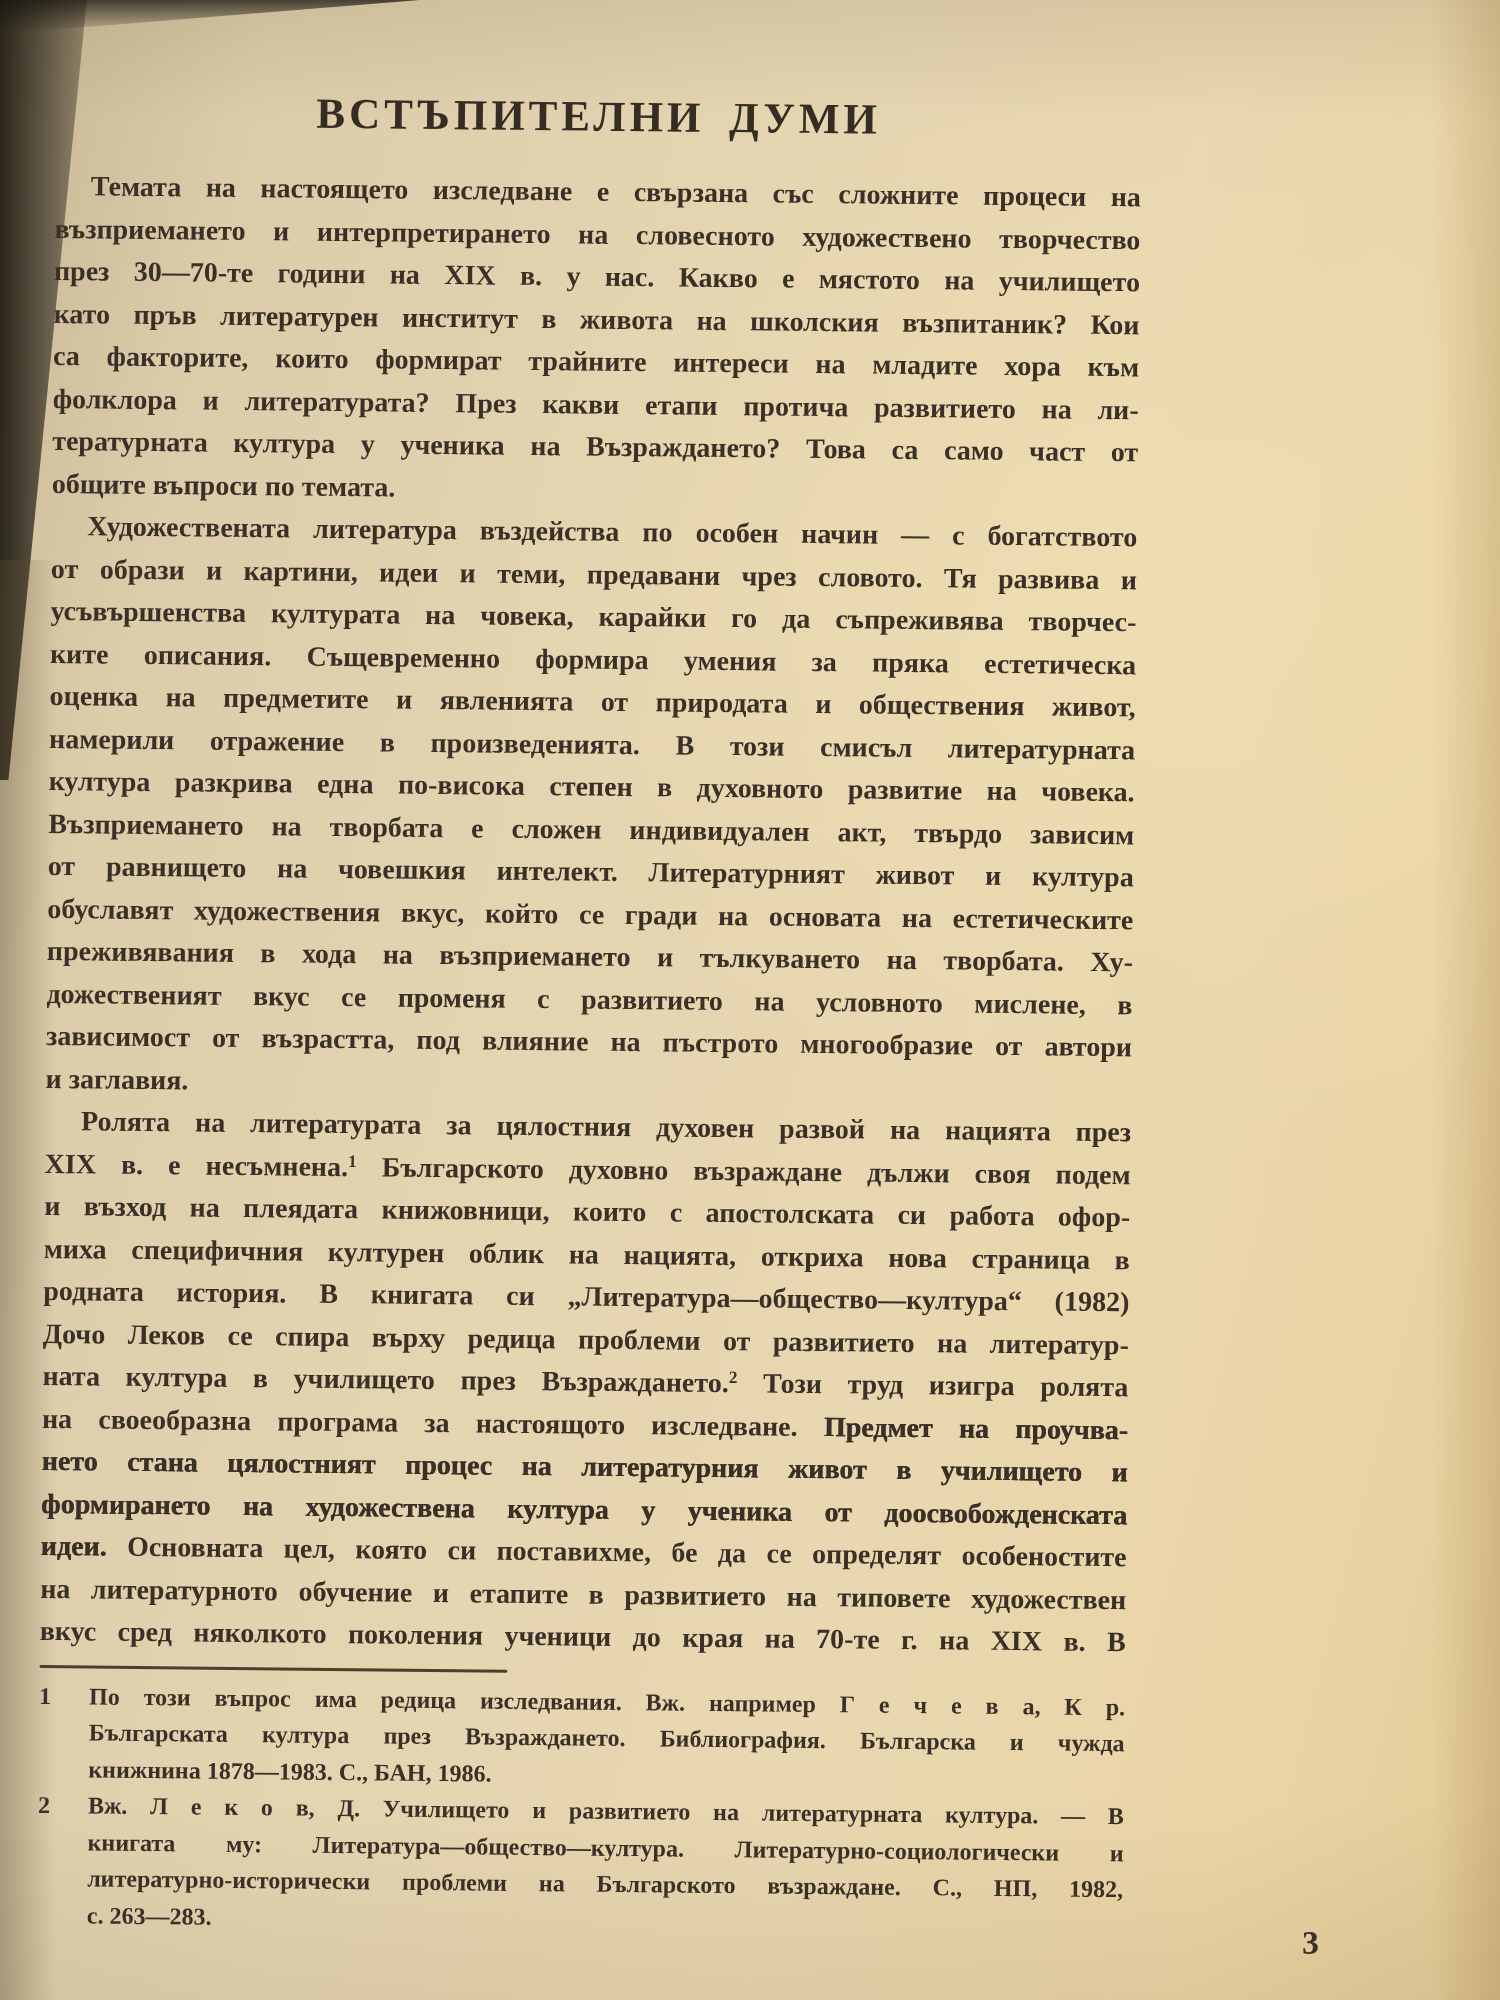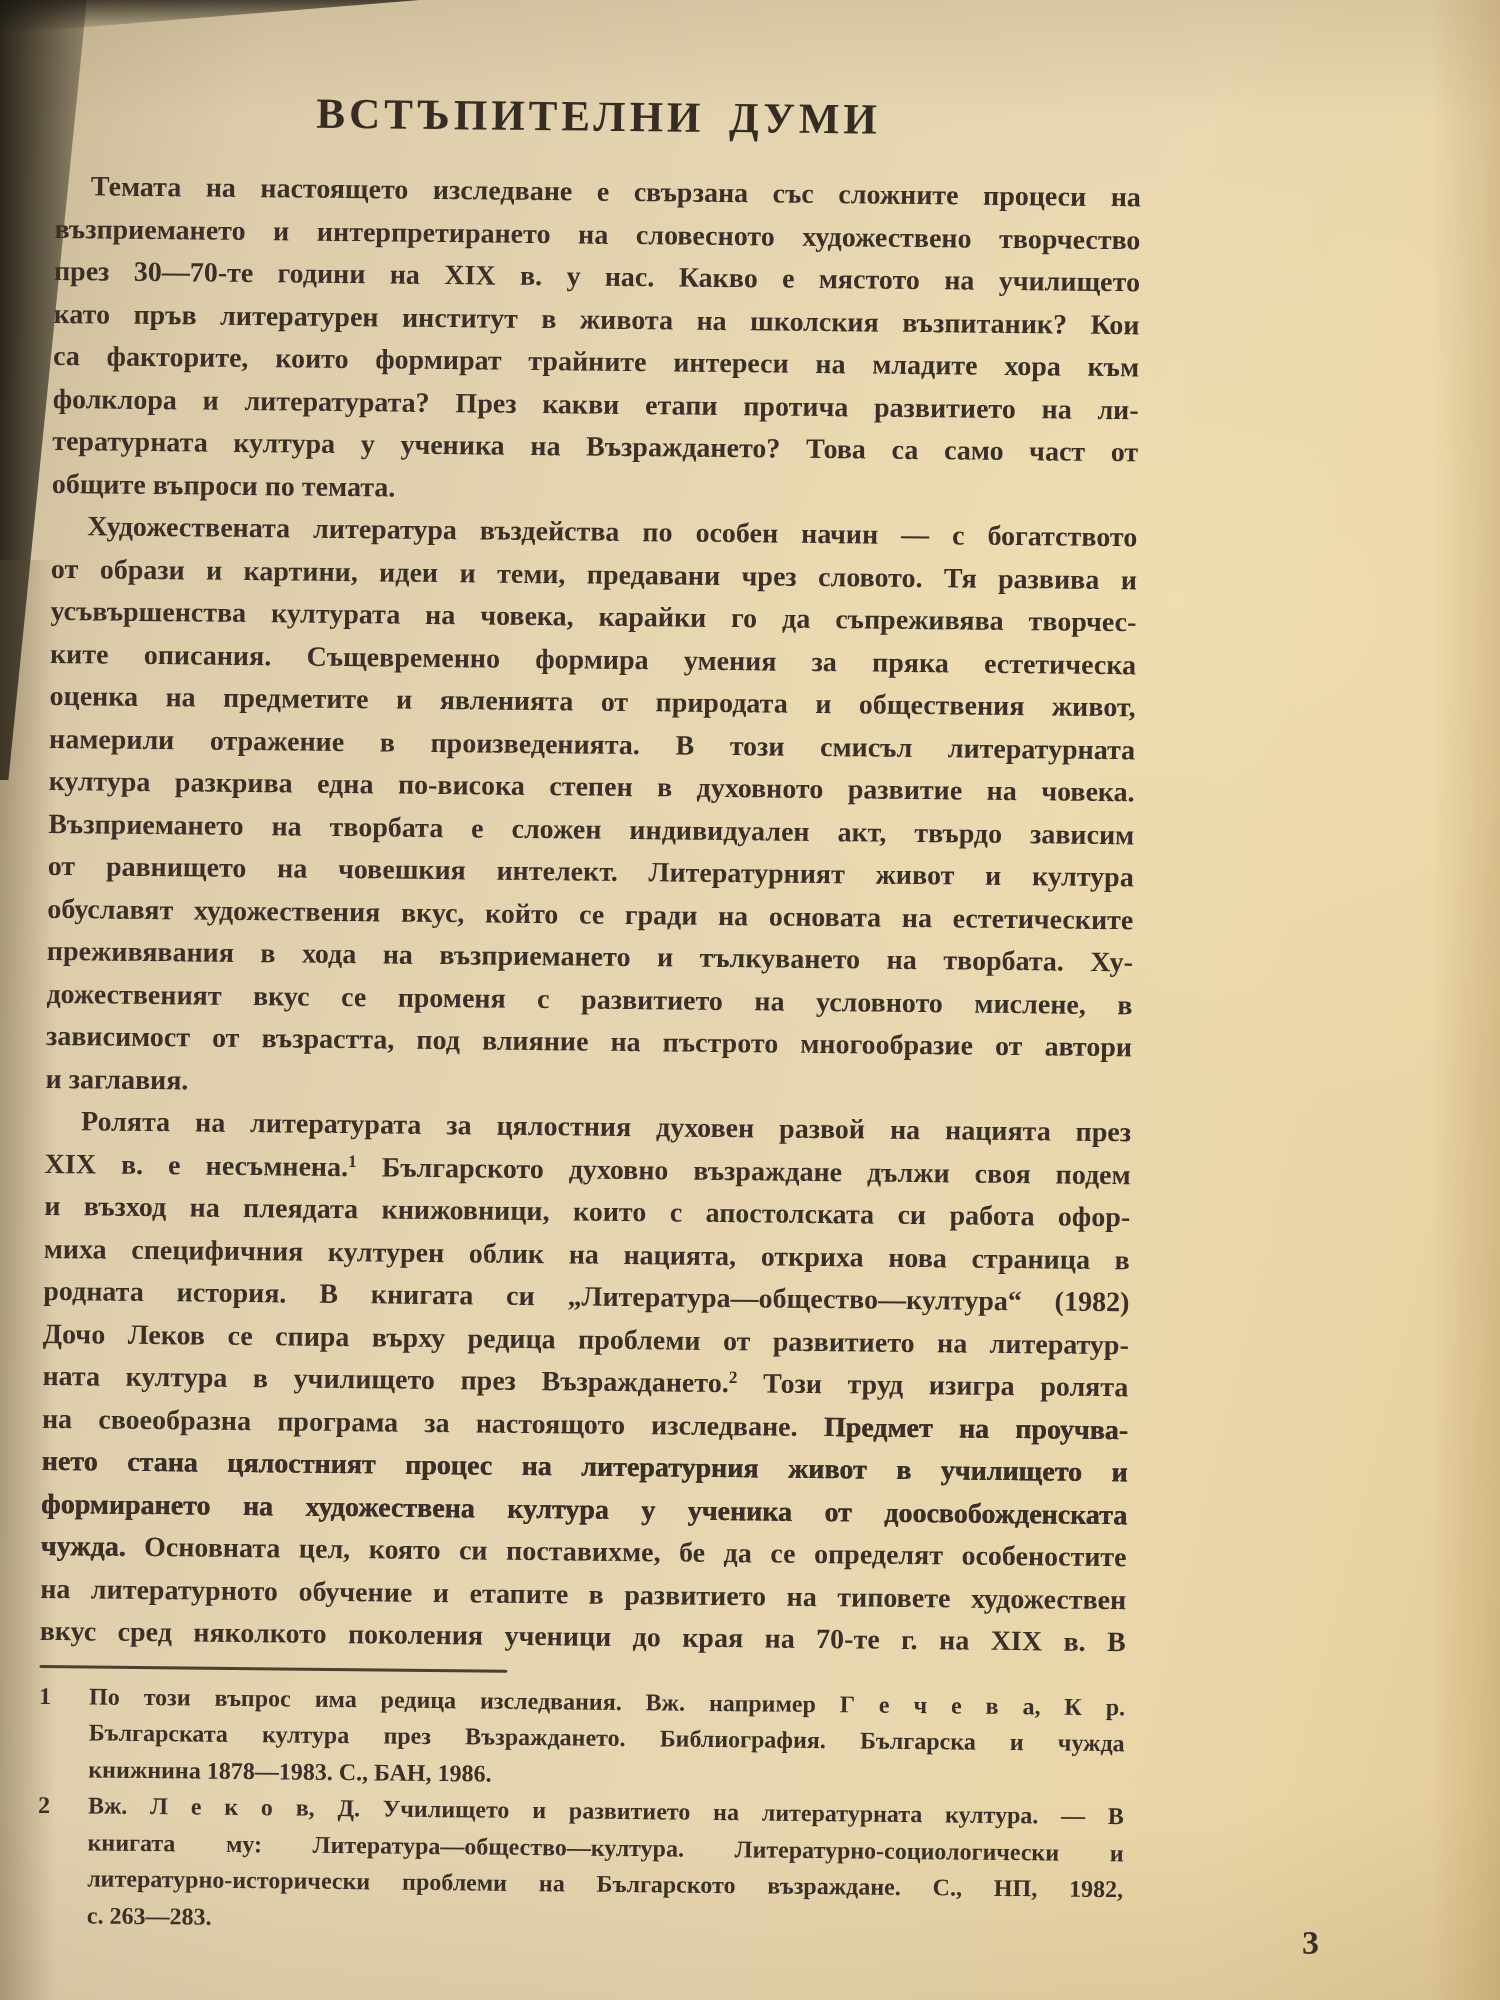--- a/index.html
+++ b/index.html
@@ -119,21 +119,21 @@
         <div class="line first">Ролята на литературата за цялостния духовен развой на нацията през</div>
         <div class="line">XIX в. е несъмнена.<sup>1</sup> Българското духовно възраждане дължи своя подем</div>
         <div class="line">и възход на плеядата книжовници, които с апостолската си работа офор-</div>
         <div class="line">миха специфичния културен облик на нацията, откриха нова страница в</div>
         <div class="line">родната история. В книгата си „Литература—общество—култура“ (1982)</div>
         <div class="line">Дочо Леков се спира върху редица проблеми от развитието на литератур-</div>
         <div class="line">ната култура в училището през Възраждането.<sup>2</sup> Този труд изигра ролята</div>
         <div class="line">на своеобразна програма за настоящото изследване. <span class="hvy">Предмет на проучва-</span></div>
         <div class="line"><span class="hvy">нето стана цялостният процес на литературния живот в училището и</span></div>
         <div class="line"><span class="hvy">формирането на художествена култура у ученика от доосвобожденската</span></div>
-        <div class="line"><span class="hvy">чужда.</span> Основната цел, която си поставихме, бе да се определят особеностите</div>
+        <div class="line"><span class="hvy">идеи.</span> Основната цел, която си поставихме, бе да се определят особеностите</div>
         <div class="line">на литературното обучение и етапите в развитието на типовете художествен</div>
         <div class="line">вкус сред няколкото поколения ученици до края на 70-те г. на XIX в. В</div>
       </div>
     </div>
   <div class="fnrule"></div>
   <div id="footnotes">
       <div class="footnote">
         <div class="fn-marker">1</div>
         <div class="fn-lines">
           <div class="fn-line">По този въпрос има редица изследвания. Вж. например  Г е ч е в а,  К р.</div>

